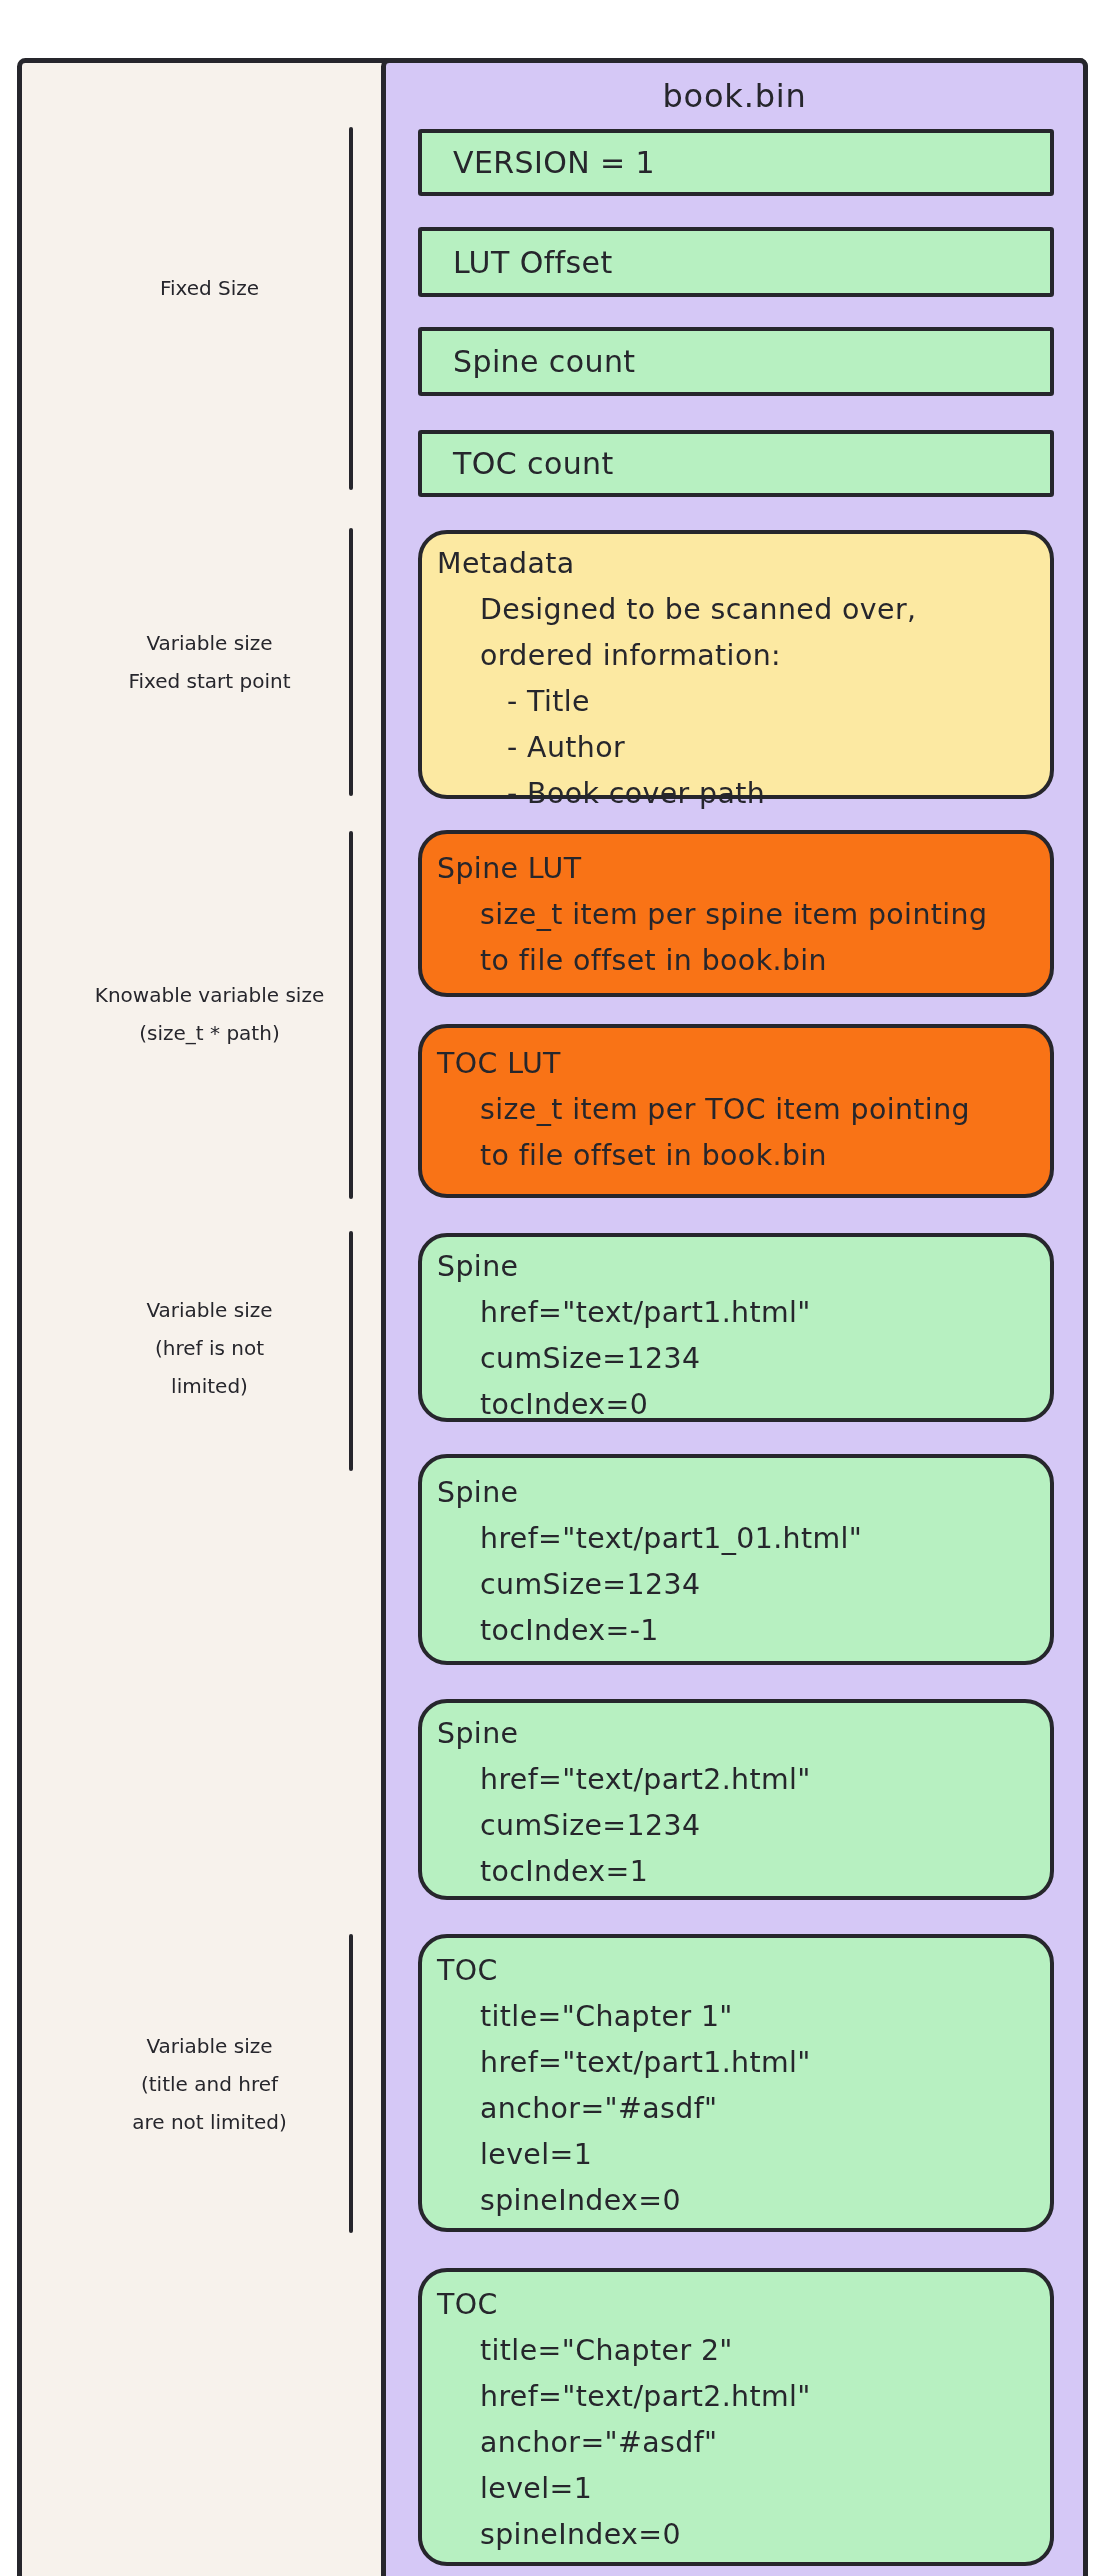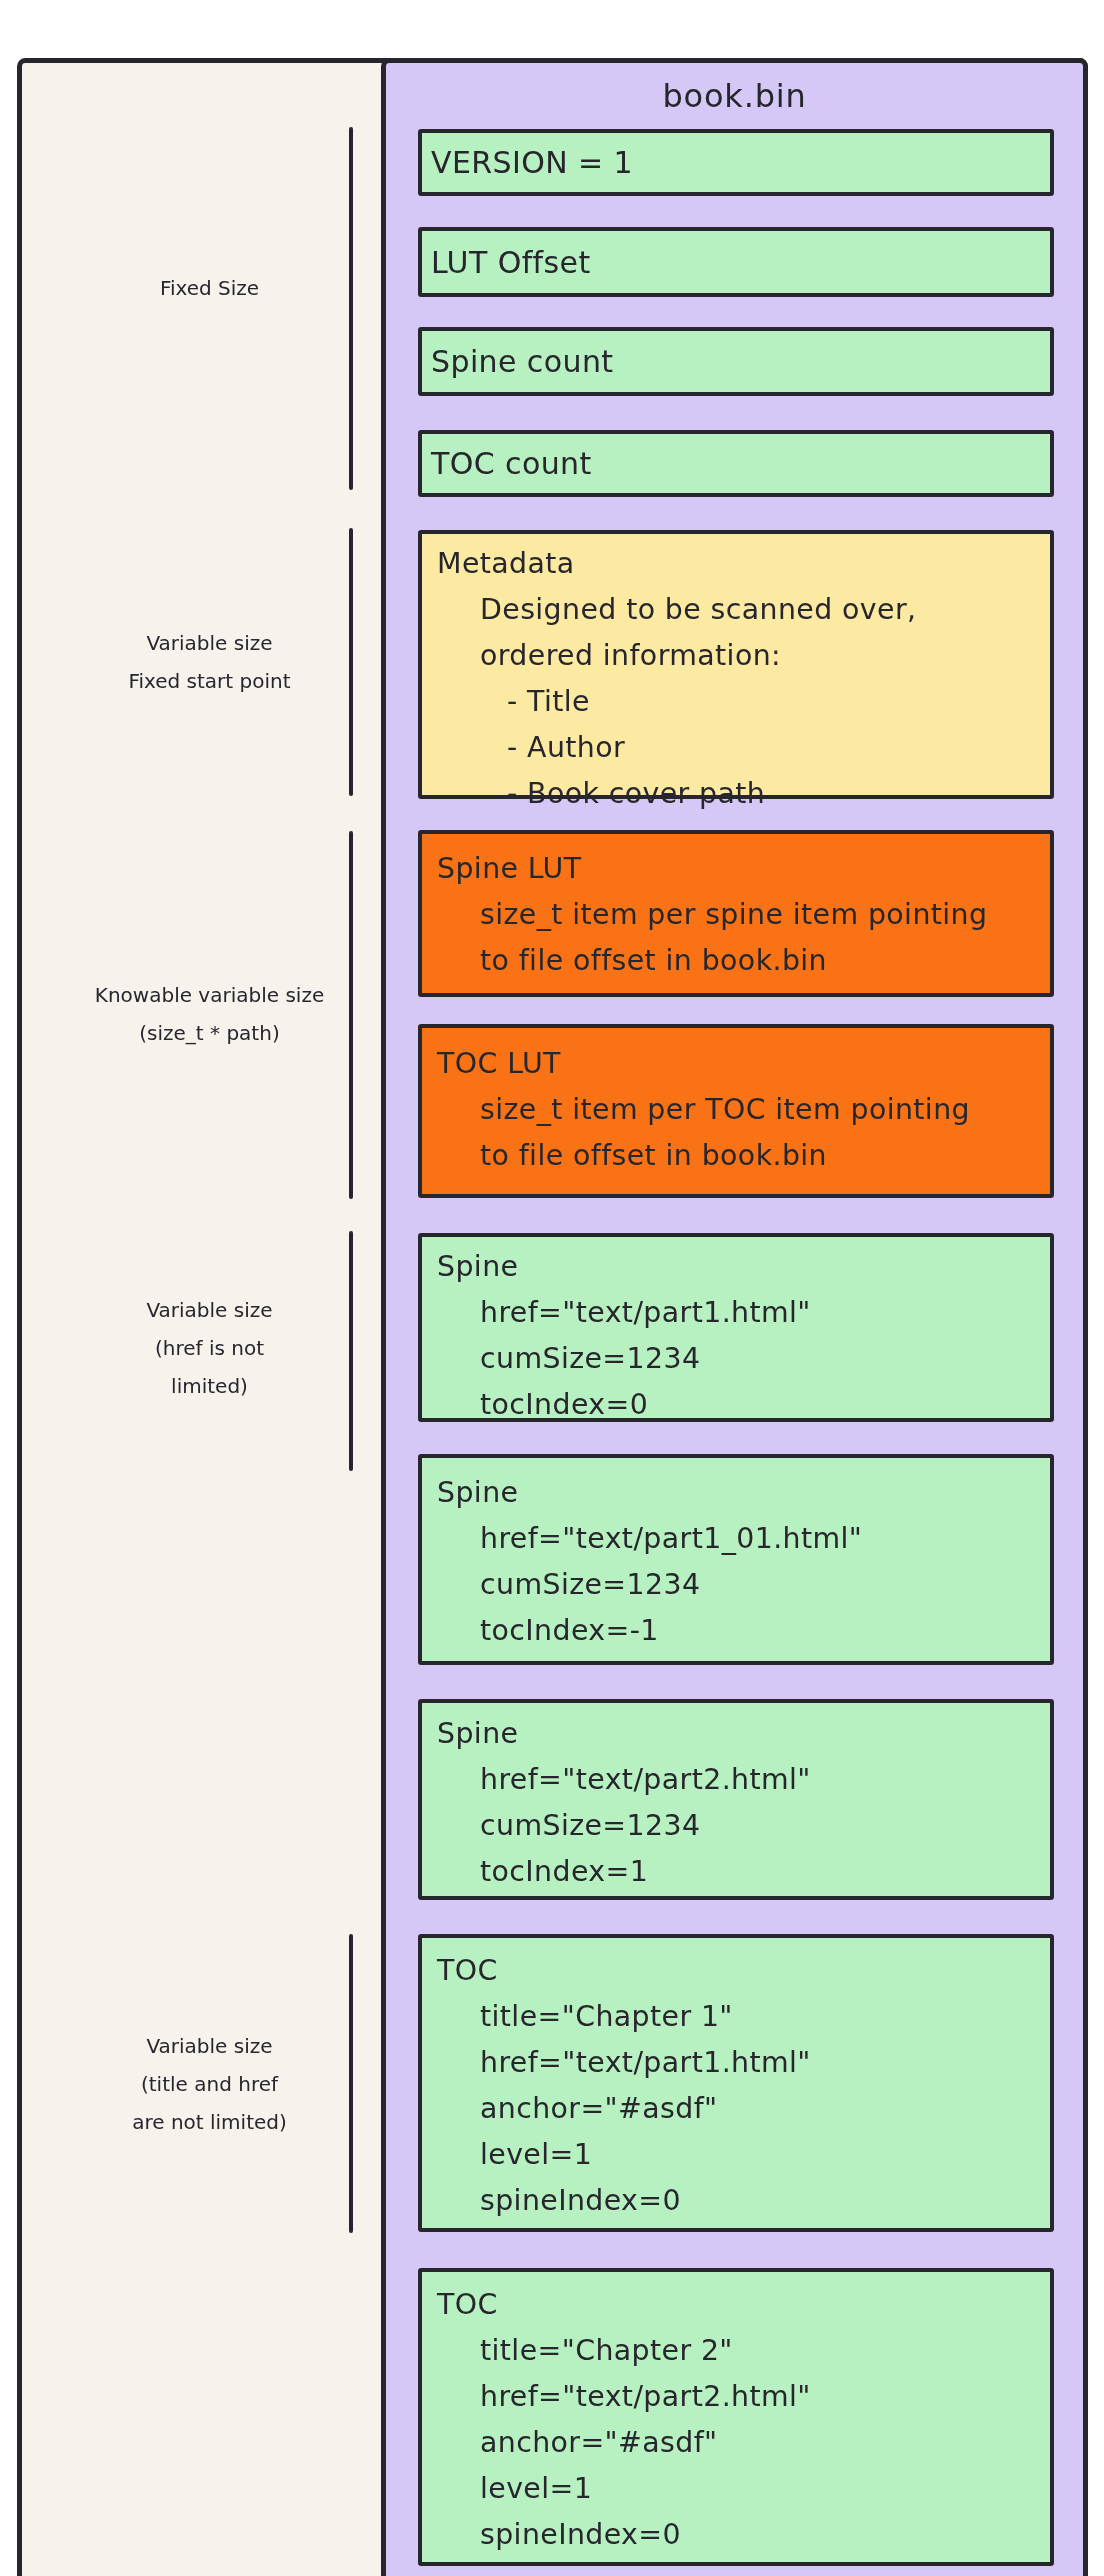--- a/index.html
+++ b/index.html
@@ -45,22 +45,22 @@
   #label-5{top:2039px;}
 
   
   .box{
     position:absolute;left:418px;width:636px;
     border:4.2px solid #26262c;border-radius:3.3px;box-sizing:border-box;
   }
   .green{background:#b7f0c1;}
   .yellow{background:#fce9a2;}
   .blue{background:#f97316;}
-  .single{display:flex;align-items:center;padding-left:9px;font-size:30px;letter-spacing:0.4px;}
-  .multi{padding:6.7px 15px;font-size:28.4px;line-height:46px;letter-spacing:0.4px;}
+  .single{display:flex;align-items:center;padding-left:31px;font-size:30px;letter-spacing:0.4px;}
+  .multi{padding:6.7px 15px;font-size:28.4px;line-height:46px;letter-spacing:0.4px;border-radius:29px;}
   .multi .box-title{font-size:28.4px;}
   .ind1{padding-left:43px;}
   .ind2{padding-left:70px;}
 
   #box-version{top:84px;height:67px;}
   #box-lut-offset{top:182px;height:70px;}
   #box-spine-count{top:282px;height:69px;}
   #box-toc-count{top:385px;height:67px;}
   #box-metadata{top:485px;height:269px;}
   #box-spine-lut{top:785px;height:167px;padding-top:11.7px;}

